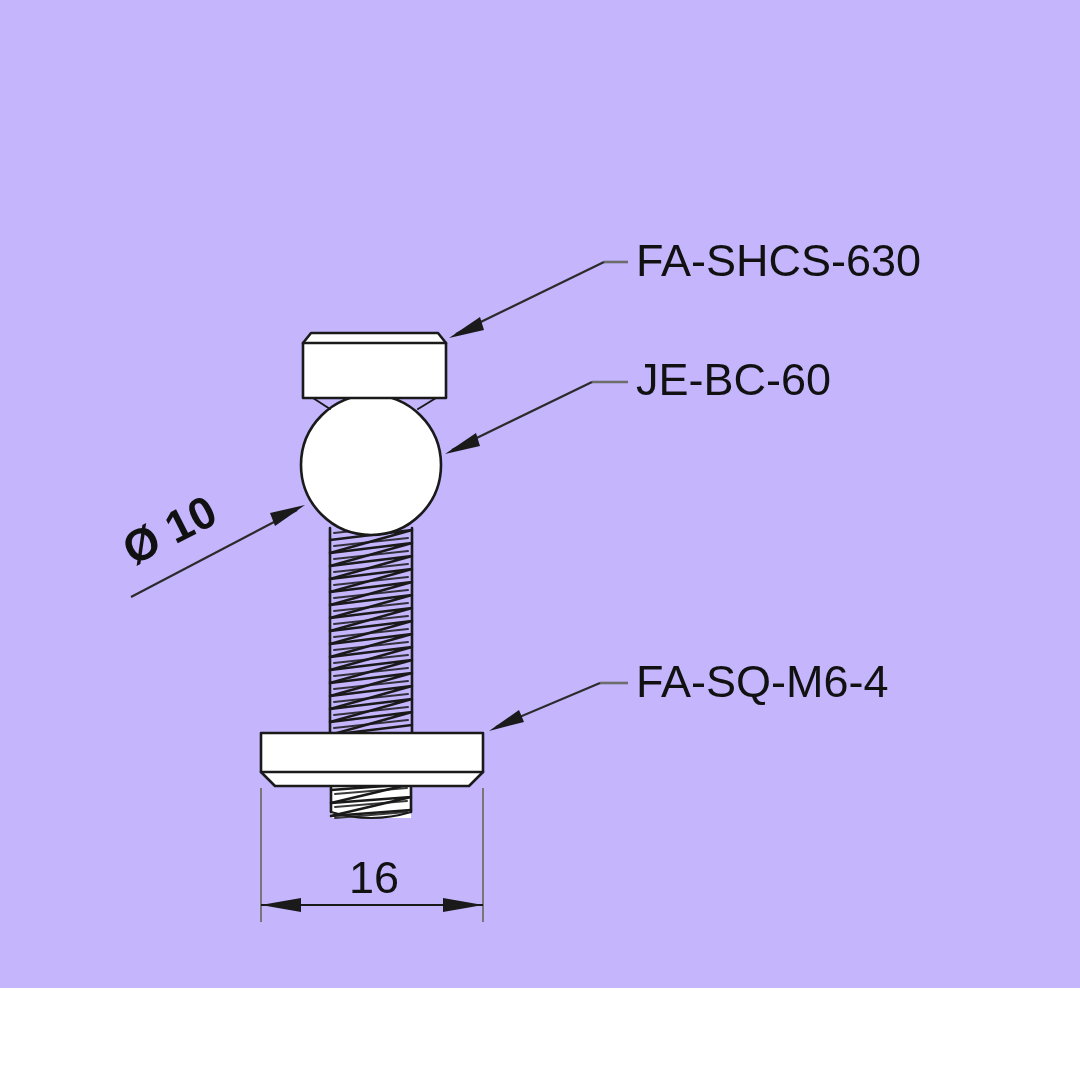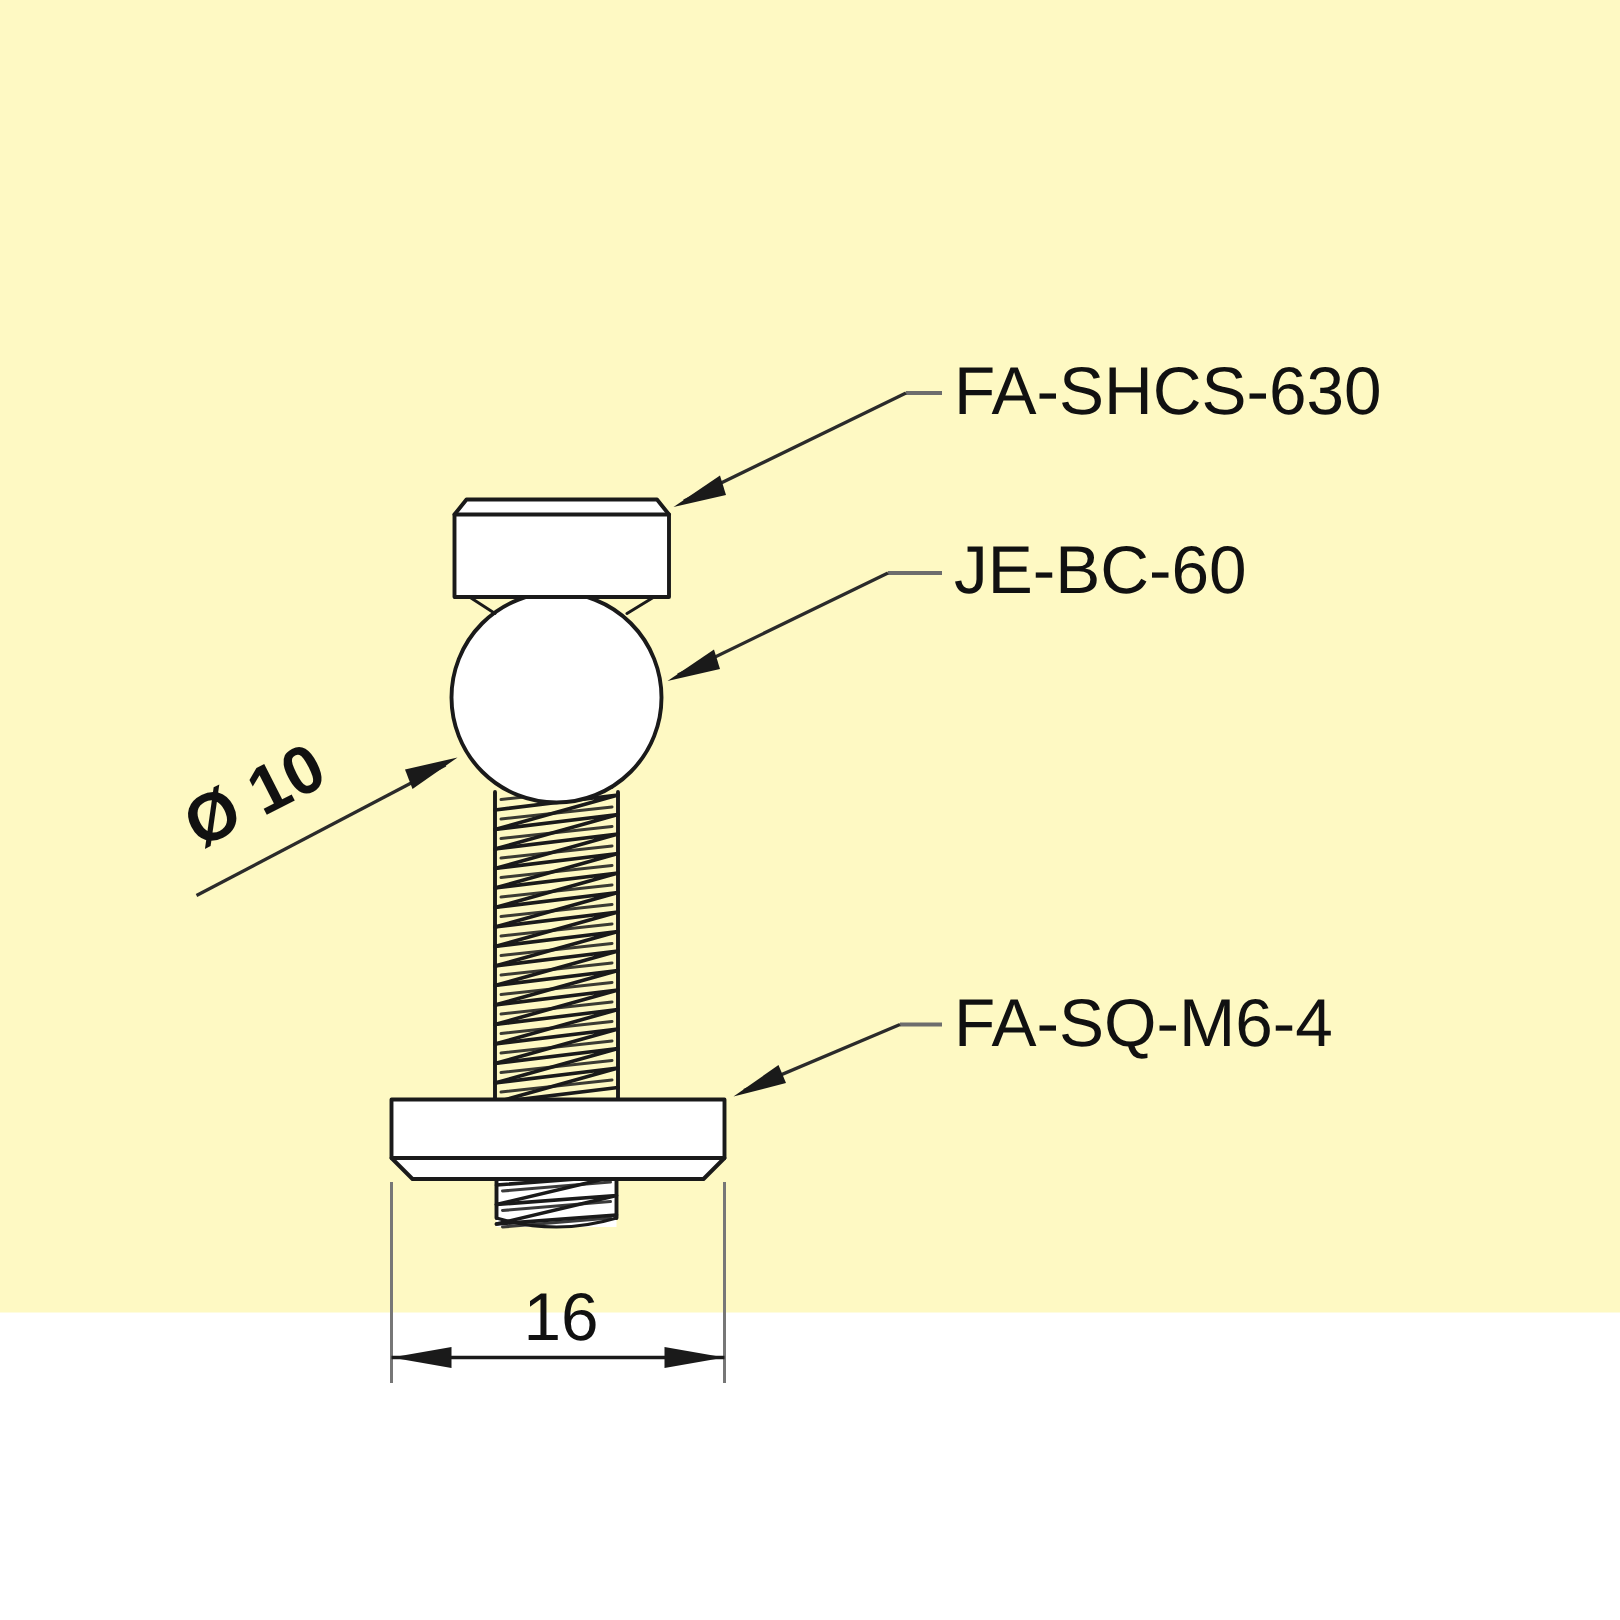--- a/index.html
+++ b/index.html
@@ -9,22 +9,22 @@
   }
   body {
     width: 1080px;
     height: 1080px;
     font-family: "Liberation Sans", sans-serif;
     overflow: hidden;
   }
   #drawing-root {
     position: relative;
     width: 1080px;
-    height: 875px;
-    background: #fef9c3;
+    height: 988px;
+    background: #c4b5fd;
     text-decoration: underline;
   }
   svg.cad {
     display: block;
     width: 1080px;
     height: 1080px;
   }
   .ln {
     fill: none;
     stroke: #1a1a1a;

